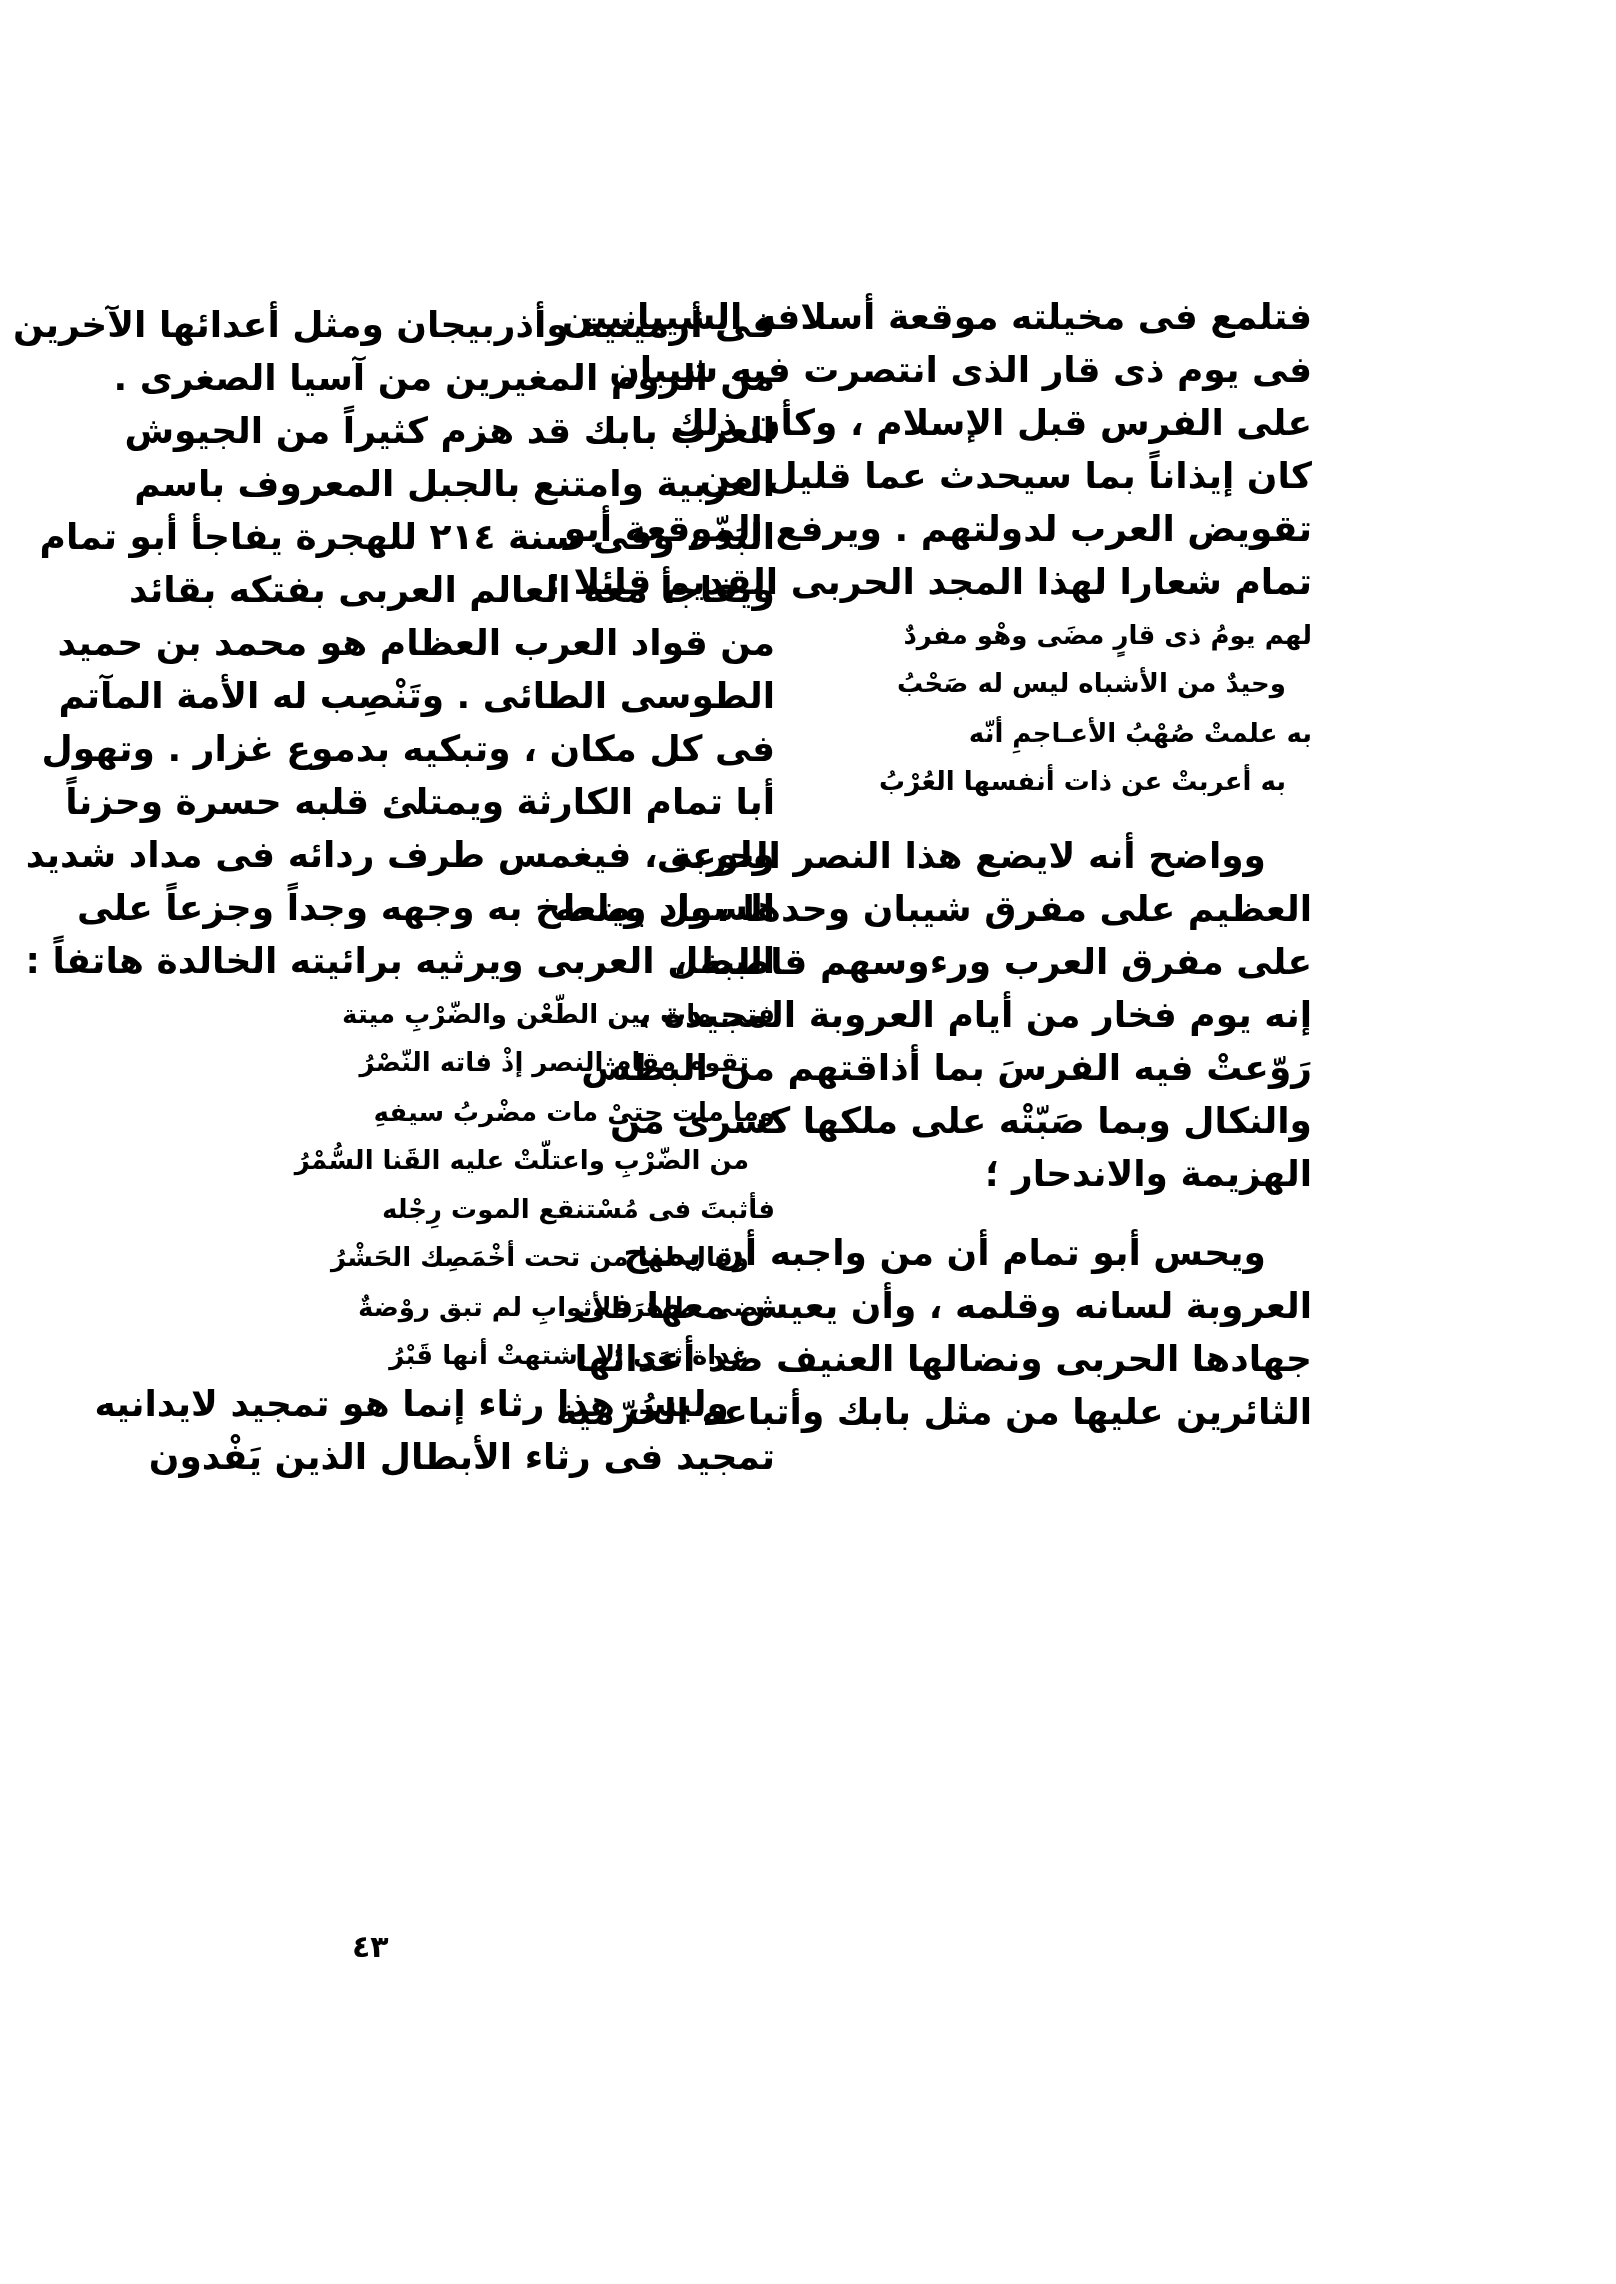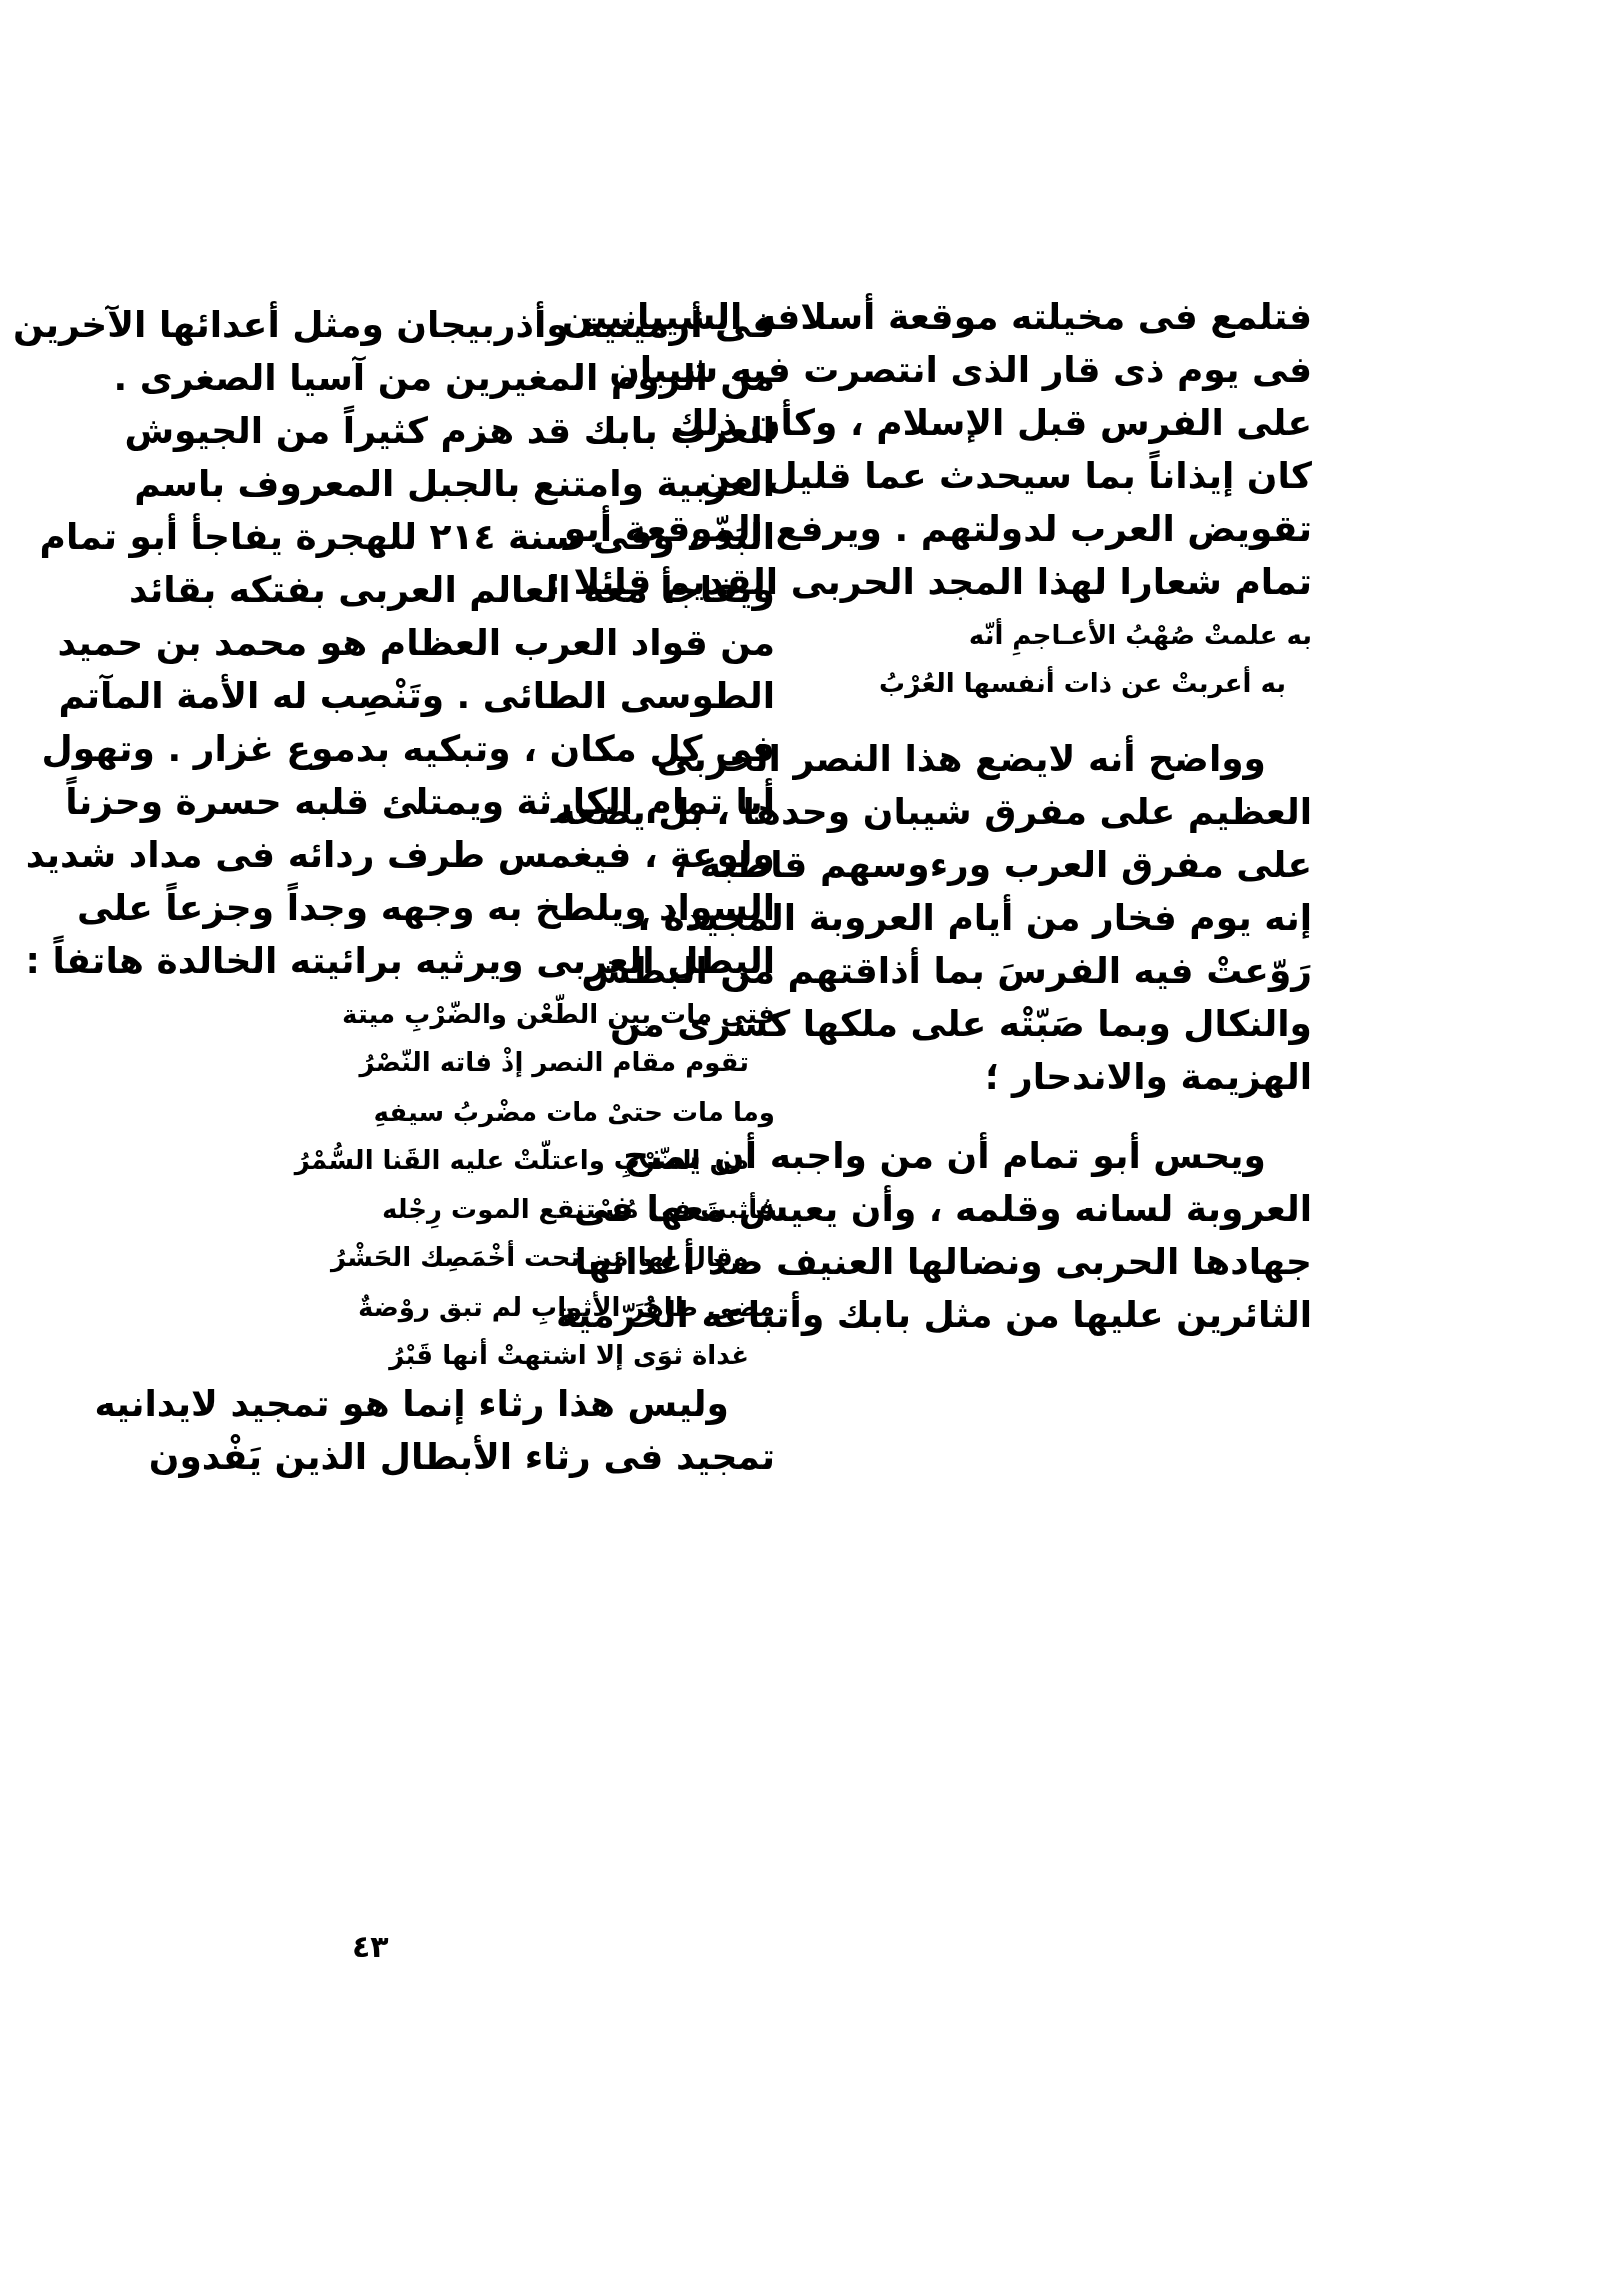--- a/index.html
+++ b/index.html
@@ -28,20 +28,24 @@
 <div class="page">
 
   <div class="col col-right">
     <div>
       <div class="line">فتلمع فى مخيلته موقعة أسلافه الشيبانيين</div>
       <div class="line">فى يوم ذى قار الذى انتصرت فيه شيبان</div>
       <div class="line">على الفرس قبل الإسلام ، وكأن ذلك</div>
       <div class="line">كان إيذاناً بما سيحدث عما قليل من</div>
       <div class="line">تقويض العرب لدولتهم . ويرفع الموقعة أبو</div>
       <div class="line">تمام شعارا لهذا المجد الحربى القديم قائلا :</div>
+    </div>
+    <div class="verse-block">
+      <div class="verse-a">لهم يومُ ذى قارٍ مضَى وهْو مفردٌ</div>
+      <div class="verse-b">وحيدٌ من الأشباه ليس له صَحْبُ</div>
     </div>
     <div class="verse-block">
       <div class="verse-a">به علمتْ صُهْبُ الأعـاجمِ أنّه</div>
       <div class="verse-b">به أعربتْ عن ذات أنفسها العُرْبُ</div>
     </div>
     <div class="gap"></div>
     <div>
       <div class="line ind">وواضح أنه لايضع هذا النصر الحربى</div>
       <div class="line">العظيم على مفرق شيبان وحدها ، بل يضعه</div>
       <div class="line">على مفرق العرب ورءوسهم قاطبة ،</div>

